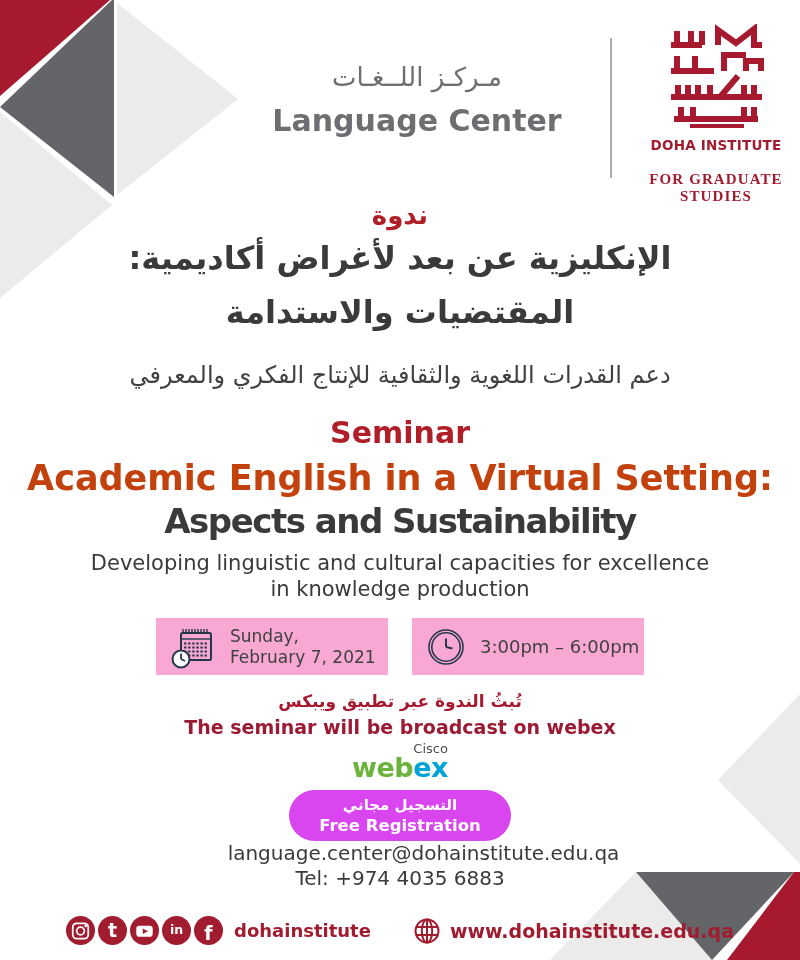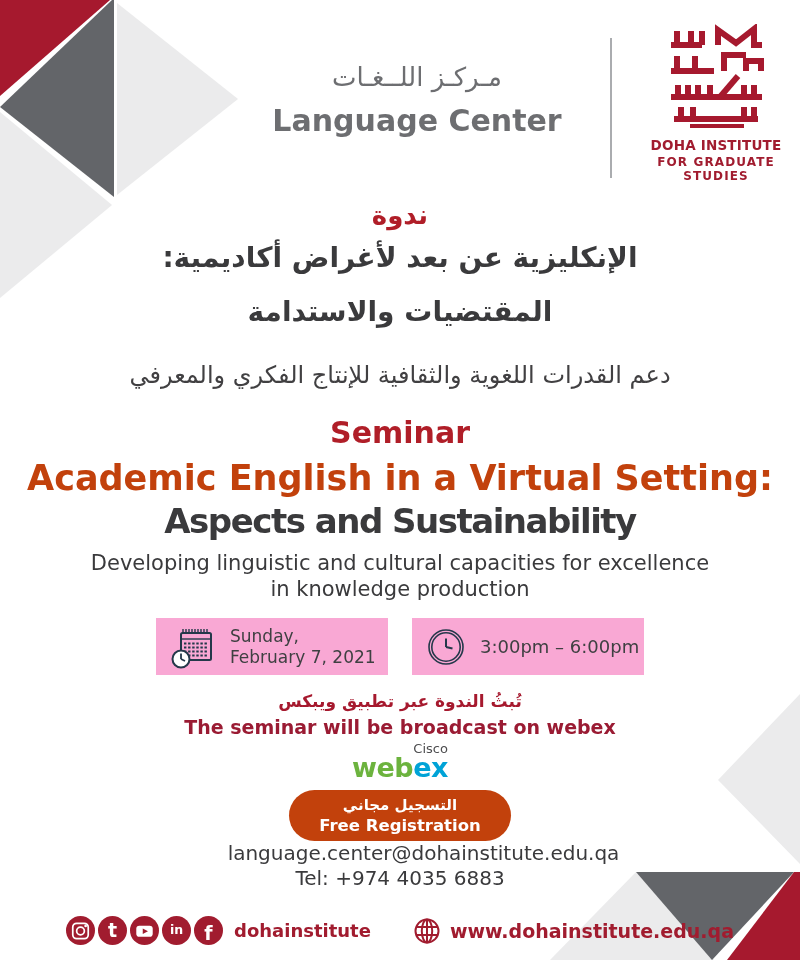--- a/index.html
+++ b/index.html
@@ -11,25 +11,25 @@
   .content{position:relative;z-index:1;width:800px;text-align:center;}
 
   
   .header{position:relative;height:196px;}
   .lc-block{position:absolute;left:252px;top:60px;width:330px;text-align:center;}
   .lc-ar{font-size:26px;line-height:34px;color:#6d6e71;}
   .lc-en{font-size:30px;line-height:36px;font-weight:bold;color:#6d6e71;margin-top:9px;}
   .divider{position:absolute;left:610px;top:38px;width:2px;height:140px;background:#aaacaf;}
   .logo-block{position:absolute;left:645px;top:24px;width:142px;text-align:center;}
   .logo-en1{font-size:13.5px;font-weight:bold;color:#a11c2f;letter-spacing:.2px;margin-top:5px;}
-  .logo-en2{font-size:12px;font-weight:bold;color:#a11c2f;letter-spacing:1.1px;margin-top:2px;}
+  .logo-en2{font-size:15px;font-weight:bold;color:#a11c2f;letter-spacing:1.1px;margin-top:18px;font-family:Liberation Serif, serif;}
 
   
   .nadwa{font-size:26px;line-height:31px;font-weight:bold;color:#b01e28;margin-top:4px;}
-  .ar-title{font-size:28px;line-height:54px;font-weight:bold;color:#3a3a3c;}
+  .ar-title{font-size:32px;line-height:54px;font-weight:bold;color:#3a3a3c;}
   .ar-sub{font-size:24px;line-height:36px;color:#414042;margin-top:18px;}
   .en-label{font-size:30px;line-height:36px;font-weight:bold;color:#b01e28;margin-top:22px;}
   .en-title1{font-size:35px;line-height:47px;font-weight:600;color:#c2410c;margin-top:4px;}
   .en-title2{font-size:34px;line-height:38px;font-weight:600;color:#3a3a3c;letter-spacing:-1.5px;}
   .en-sub{font-size:21px;line-height:26px;color:#3a3a3c;margin-top:10px;}
 
   
   .boxes{display:flex;justify-content:center;gap:24px;margin-top:16px;}
   .ibox{width:232px;height:57px;background:#f9a8d4;display:flex;align-items:center;
         padding-left:14px;box-sizing:border-box;text-align:left;}
@@ -39,21 +39,21 @@
   
   .bc-ar{font-size:17px;line-height:25px;font-weight:bold;color:#a6192e;margin-top:14px;}
   .bc-en{font-size:19px;line-height:22px;font-weight:bold;color:#9a1b33;margin-top:2px;}
   .webex-logo{display:inline-block;text-align:right;margin-top:4px;}
   .cisco{font-size:13px;line-height:13px;color:#4d4d4f;padding-left:3px;}
   .webex-word{font-size:27px;line-height:26px;font-weight:bold;letter-spacing:-0.5px;}
   .wx-green{color:#6cb33e;}
   .wx-blue{color:#00a3d7;}
 
   
-  .reg-btn{display:inline-block;margin-top:9px;background:#c2410c;color:#fff;border:none;
+  .reg-btn{display:inline-block;margin-top:9px;background:#d946ef;color:#fff;border:none;
            border-radius:26px;padding:5px 30px;cursor:pointer;font-family:inherit;}
   .reg-ar{font-size:15px;line-height:20px;font-weight:bold;}
   .reg-en{font-size:16.5px;line-height:21px;font-weight:bold;}
 
   .email{font-size:20px;line-height:24px;padding-left:47px;}
   .tel{font-size:20px;line-height:24px;margin-top:1px;}
 
   
   .footer{display:flex;align-items:center;justify-content:center;margin-top:26px;}
   .sc{width:29px;height:29px;border-radius:50%;background:#a11c2f;display:flex;

